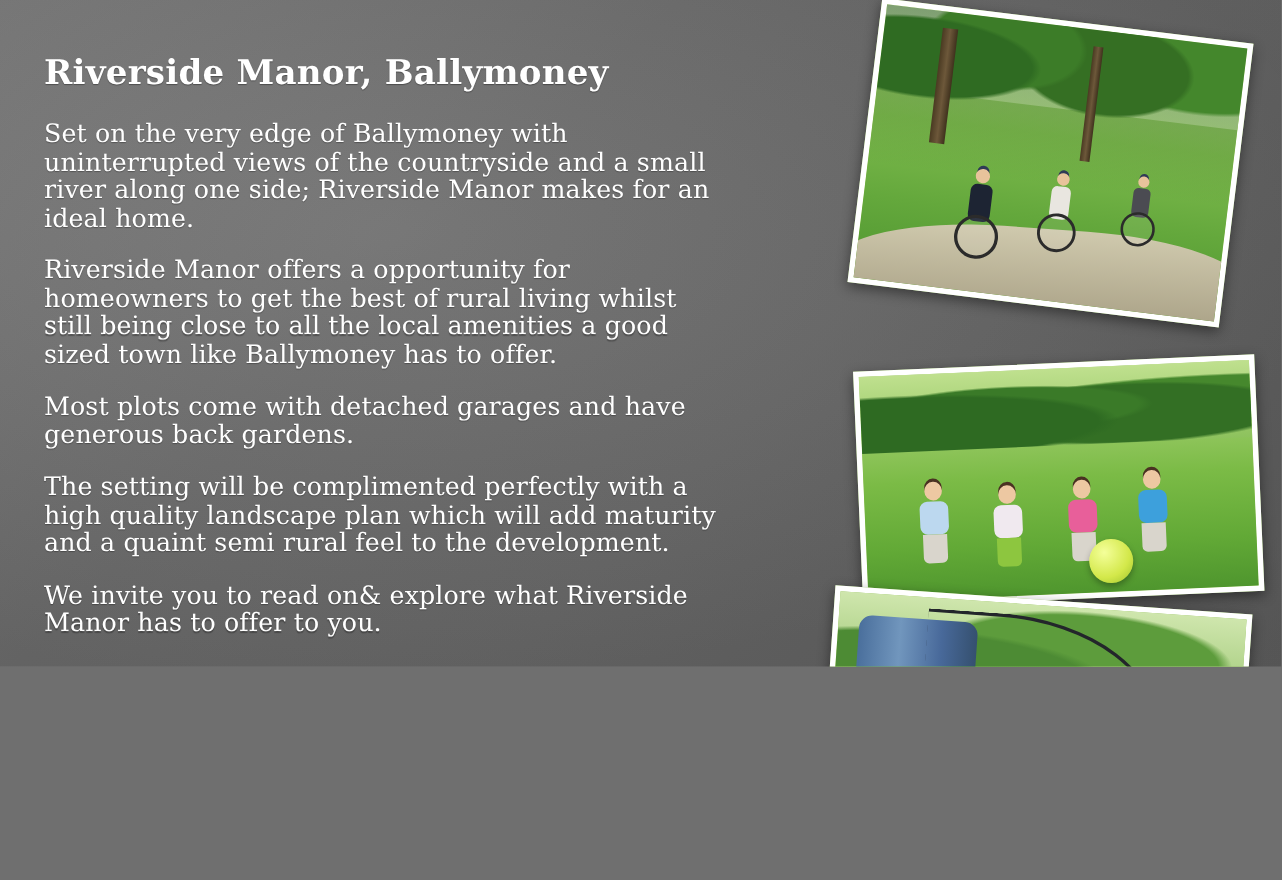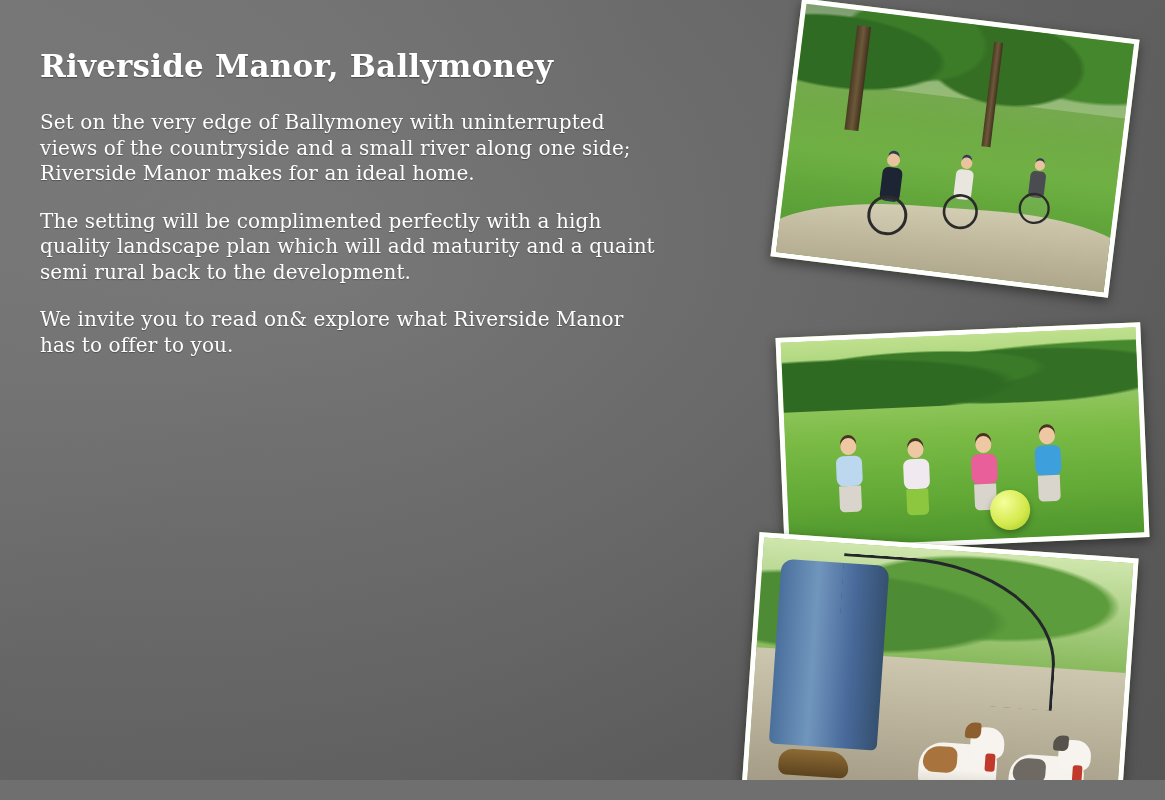--- a/index.html
+++ b/index.html
@@ -9,21 +9,21 @@
   body {
     width: 1165px;
     height: 800px;
     overflow: hidden;
     font-family: "Liberation Serif", serif;
     background: #6f6f6f;
   }
   .page {
     position: relative;
     width: 1165px;
-    height: 780px;
+    height: 606px;
     background: linear-gradient(135deg, #7c7c7c 0%, #6e6e6e 35%, #6a6a6a 60%, #5f5f5f 100%);
     overflow: hidden;
   }
   .page::after {
     content: "";
     position: absolute;
     inset: 0;
     background: radial-gradient(ellipse at 30% 35%, rgba(255,255,255,0.06) 0%, rgba(0,0,0,0.10) 75%);
     pointer-events: none;
   }
@@ -40,21 +40,21 @@
     font-family: "DejaVu Serif", serif;
     font-weight: bold;
     font-size: 31px;
     color: #ffffff;
     letter-spacing: 0.2px;
     margin: 0 0 26px 0;
     text-shadow: 0 1px 1px rgba(0,0,0,0.35);
   }
   .para {
     font-family: "DejaVu Serif", serif;
-    font-size: 20px;
+    font-size: 23px;
     line-height: 25.5px;
     color: #ffffff;
     margin: 0 0 22px 0;
     letter-spacing: 0.1px;
     text-shadow: 0 1px 1px rgba(0,0,0,0.3);
   }
   .para.last { margin-bottom: 12px; }
 
   
   .photos {
@@ -262,21 +262,23 @@
 </style>
 </head>
 <body>
 
 <div class="page">
 
   <div class="text-col">
     <h1 class="title">Riverside Manor, Ballymoney</h1>
 
     <p class="para">Set on the very edge of Ballymoney with uninterrupted views of the countryside and a small river along one side; Riverside Manor makes for an ideal home.</p>
-    <p class="para">The setting will be complimented perfectly with a high quality landscape plan which will add maturity and a quaint semi rural back to the development.</p>
+    <p class="para">Riverside Manor offers a opportunity for homeowners to get the best of rural living whilst still being close to all the local amenities a good sized town like Ballymoney has to offer.</p>
+    <p class="para">Most plots come with detached garages and have generous back gardens.</p>
+    <p class="para">The setting will be complimented perfectly with a high quality landscape plan which will add maturity and a quaint semi rural feel to the development.</p>
     <p class="para last">We invite you to read on&amp; explore what Riverside Manor has to offer to you.</p>
   </div>
 
   <div class="photos">
 
     <div class="photo photo-1">
       <div class="scene s1">
         <div class="sky"></div>
         <div class="trees"></div>
         <div class="trunk a"></div>

